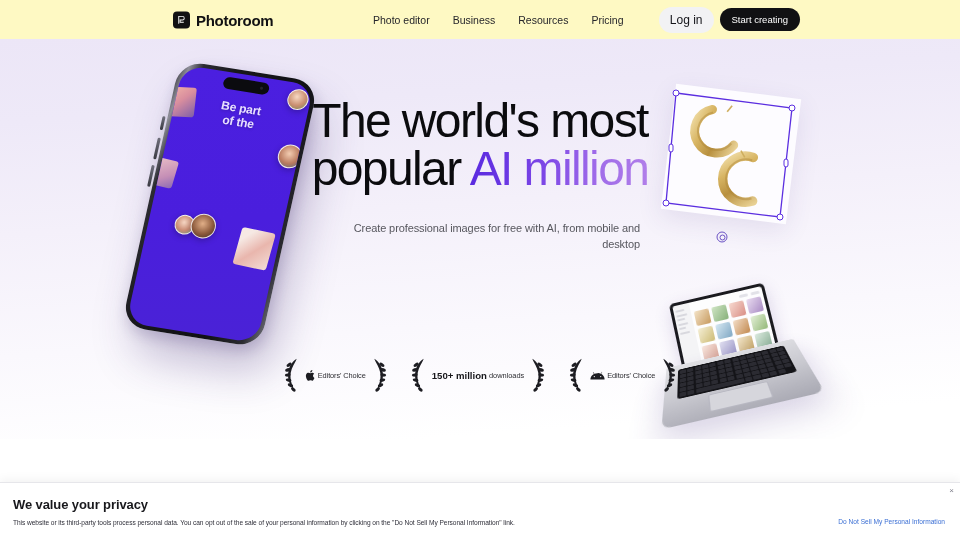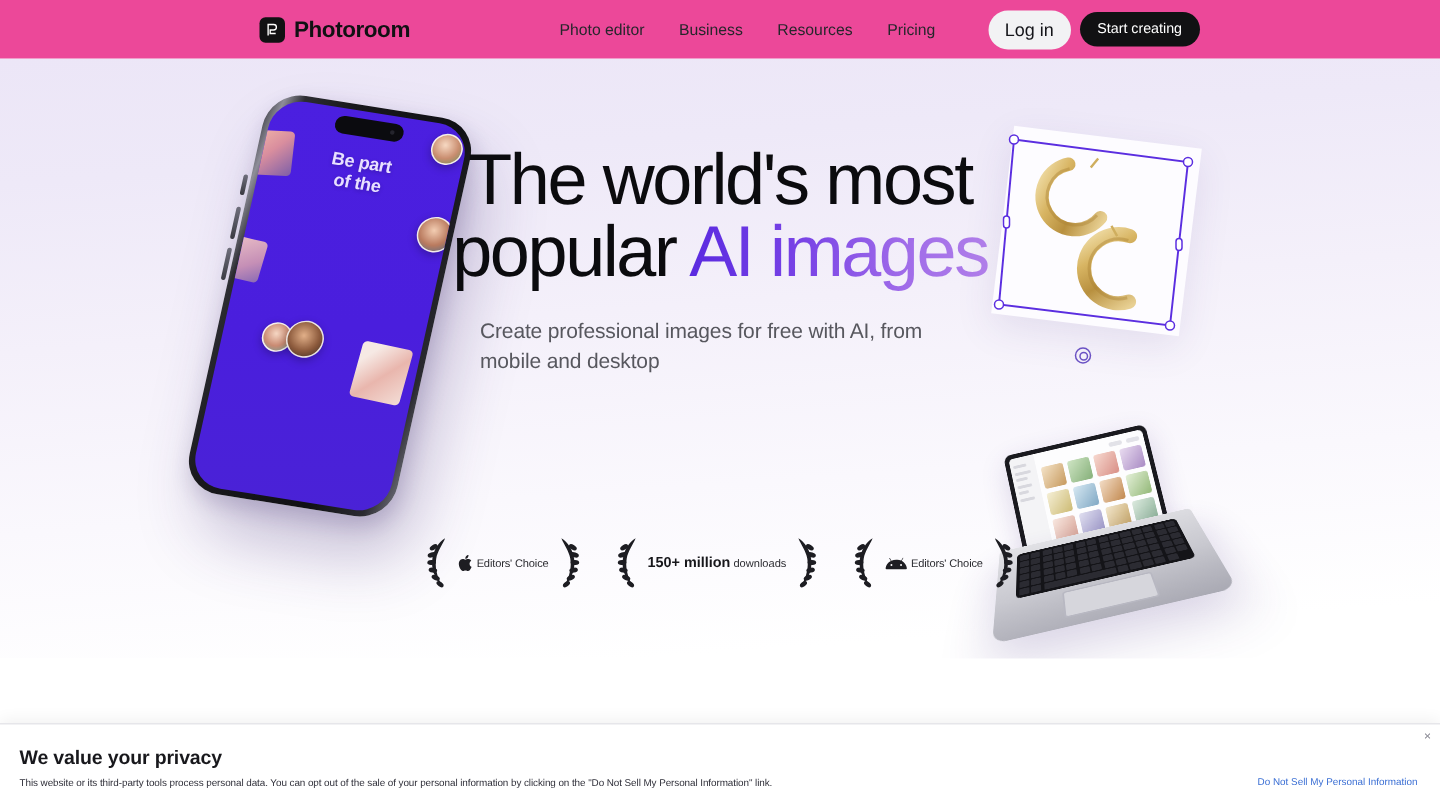--- a/index.html
+++ b/index.html
@@ -7,21 +7,21 @@
   body {
     font-family: "Liberation Sans", sans-serif;
     background:#ffffff;
     position:relative;
     -webkit-font-smoothing:antialiased;
   }
 
   
   .header {
     position:absolute; top:0; left:0; width:960px; height:39px;
-    background:#ec4899; display:flex; align-items:center; z-index:30;
+    background:#fef9c3; display:flex; align-items:center; z-index:30;
   }
   .logo-wrap {
     position:absolute; left:173px; top:50%; transform:translateY(-50%);
     display:flex; align-items:center; gap:6px;
   }
   .logo-mark {
     width:17px; height:17px; border-radius:4px; background:#111113;
     display:flex; align-items:center; justify-content:center;
     position:relative; flex:none;
   }
@@ -66,22 +66,22 @@
     margin-top:58px;
     font-size:48px; line-height:1.0; font-weight:400; color:#0b0b0e;
     text-align:center; letter-spacing:-1.6px; max-width:640px;
   }
   .headline .grad {
     background:linear-gradient(90deg,#5a2ae0 0%, #7b45e6 40%, #a06ce9 72%, #b07ee9 100%);
     -webkit-background-clip:text; background-clip:text;
     -webkit-text-fill-color:transparent; color:transparent;
   }
   .subhead {
-    margin-top:17px; font-size:14px; line-height:1.45; color:#57575e;
-    text-align:left; max-width:320px; letter-spacing:-0.1px;
+    margin-top:28px; font-size:11px; line-height:1.45; color:#57575e;
+    text-align:right; max-width:320px; letter-spacing:-0.1px;
   }
   .cta {
     margin-top:23px;
     background:#3f16df; color:#ffffff; border:none; cursor:pointer;
     font-size:11.5px; font-weight:700; font-family:inherit;
     padding:0 30px; height:31px; border-radius:9px;
     letter-spacing:-0.1px;
   }
 
   
@@ -466,21 +466,21 @@
             <i class="lt-key"></i>
           </div>
       </div>
       <div class="lt-track"></div>
     </div>
   </div>
 
   <div class="hero-center">
     <h1 class="headline">
       <span>The world's most</span><br>
-      <span>popular </span><span class="grad">AI images</span>
+      <span>popular </span><span class="grad">AI million</span>
     </h1>
     <p class="subhead">Create professional images for free with AI, from mobile and desktop</p>
   </div>
 
   <div class="awards">
 
     <div class="award">
       <svg class="laurel" viewBox="0 0 20 42">
         <g fill="#1d1d22">
           <path d="M15 2c-5 3-9 9-10 16S6 33 13 40c-5-9-6-16-5-22S13 7 15 2z"></path>

